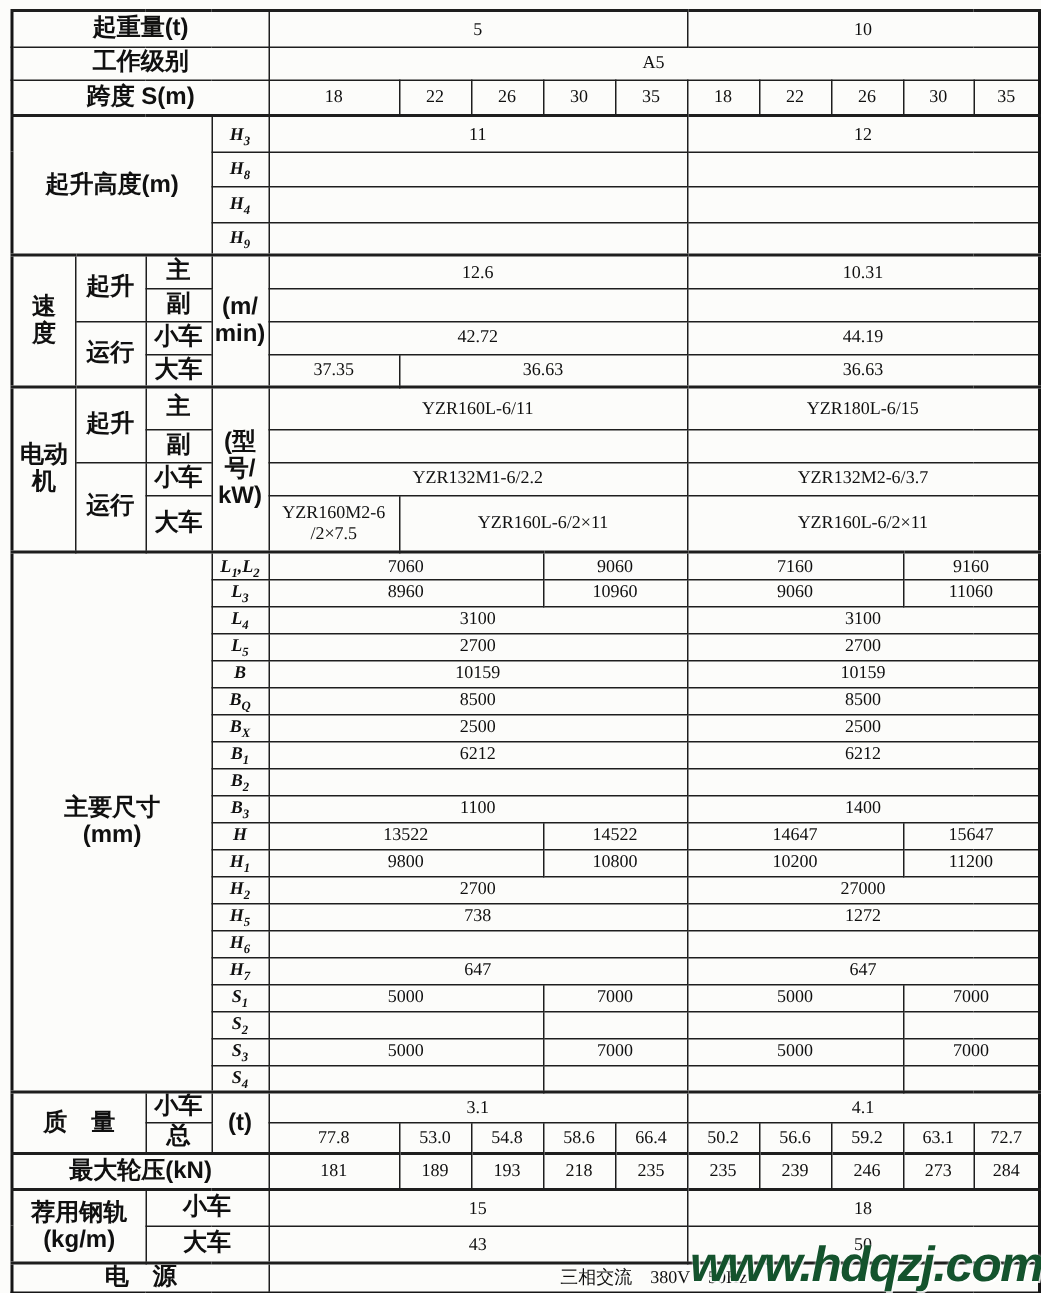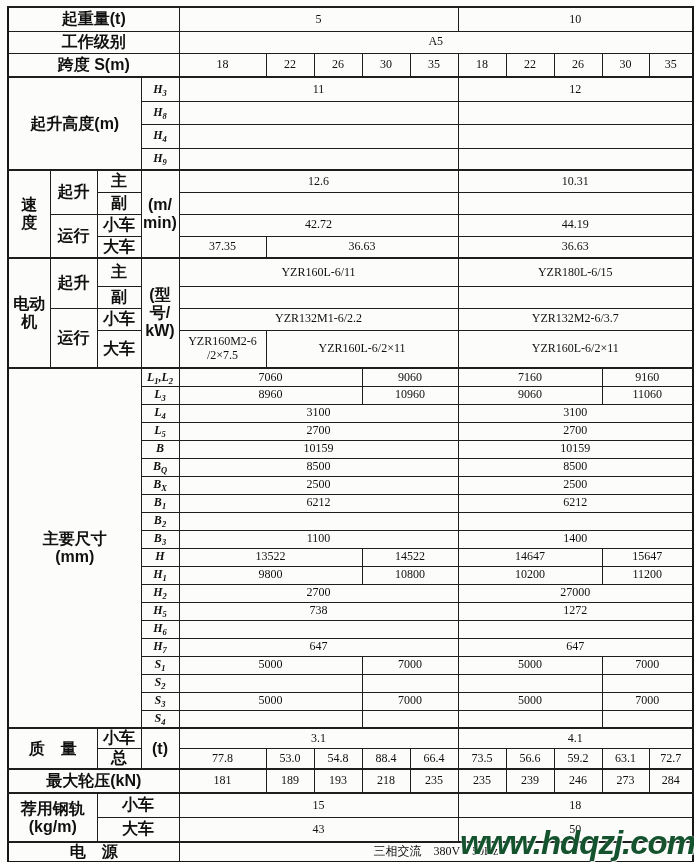--- a/index.html
+++ b/index.html
@@ -279,23 +279,23 @@
         <td class="lab" data-name="label-trolley">小车</td>
         <td rowspan="2" class="lab" data-name="label-mass-unit">(t)</td>
         <td colspan="5" data-name="spec-value">3.1</td>
         <td colspan="5" data-name="spec-value">4.1</td>
       </tr>
       <tr style="height: 21px;">
         <td class="lab" data-name="label-total">总</td>
         <td data-name="spec-value">77.8</td>
         <td data-name="spec-value">53.0</td>
         <td data-name="spec-value">54.8</td>
-        <td data-name="spec-value">88.4</td>
+        <td data-name="spec-value">58.6</td>
         <td data-name="spec-value">66.4</td>
-        <td data-name="spec-value">73.5</td>
+        <td data-name="spec-value">50.2</td>
         <td data-name="spec-value">56.6</td>
         <td data-name="spec-value">59.2</td>
         <td data-name="spec-value">63.1</td>
         <td data-name="spec-value">72.7</td>
       </tr>
       <tr class="thick" style="height: 24px;">
         <td colspan="4" class="lab" data-name="label-max-wheel-load">最大轮压(kN)</td>
         <td data-name="spec-value">181</td>
         <td data-name="spec-value">189</td>
         <td data-name="spec-value">193</td>

